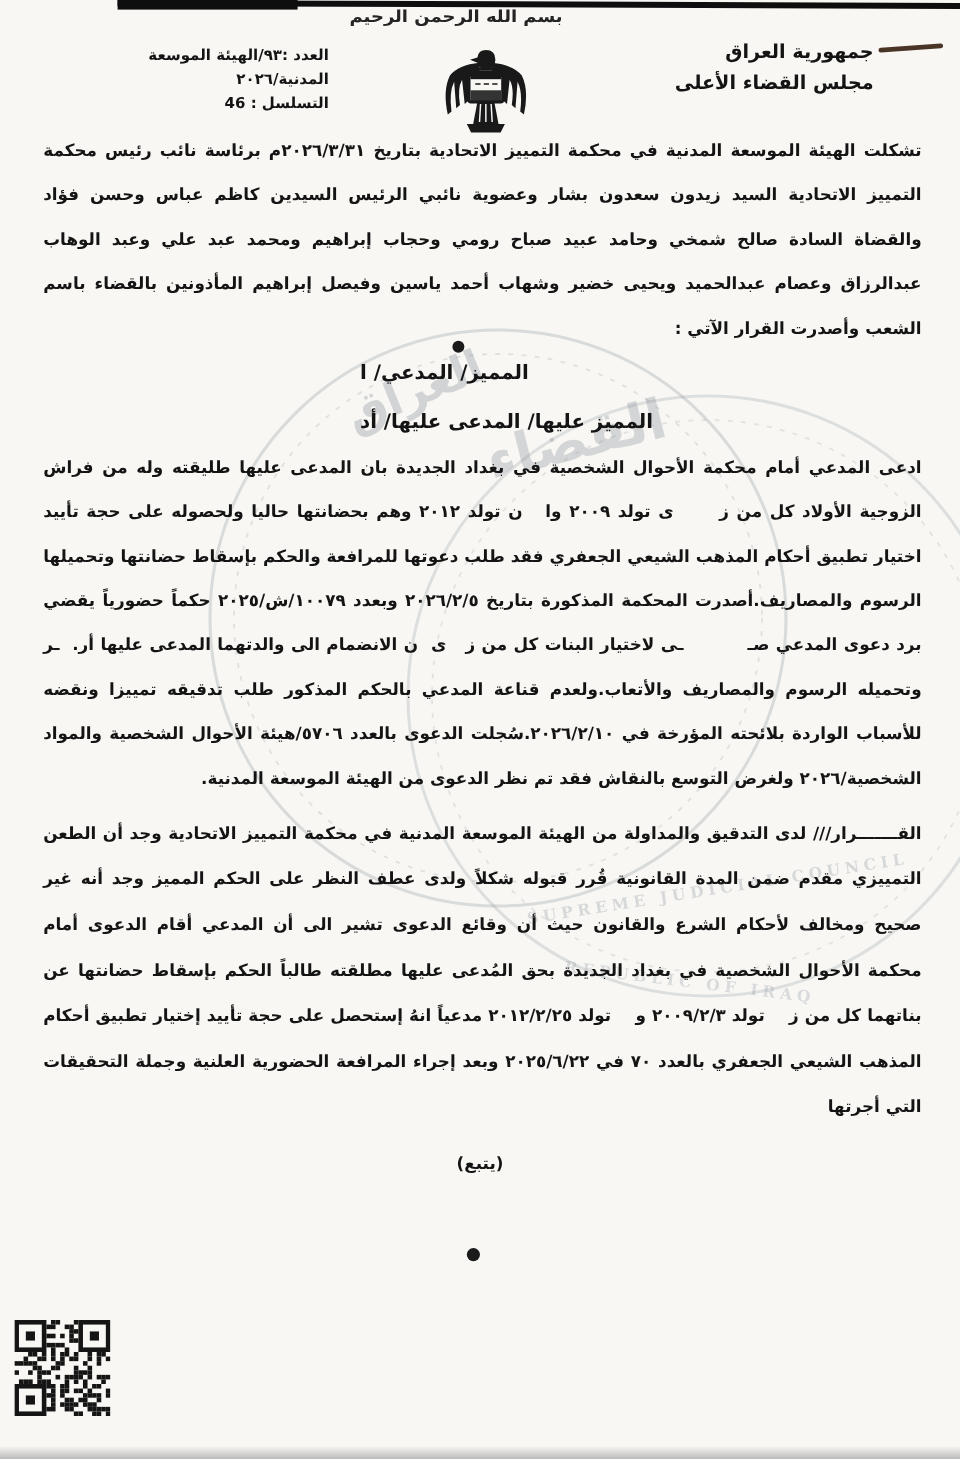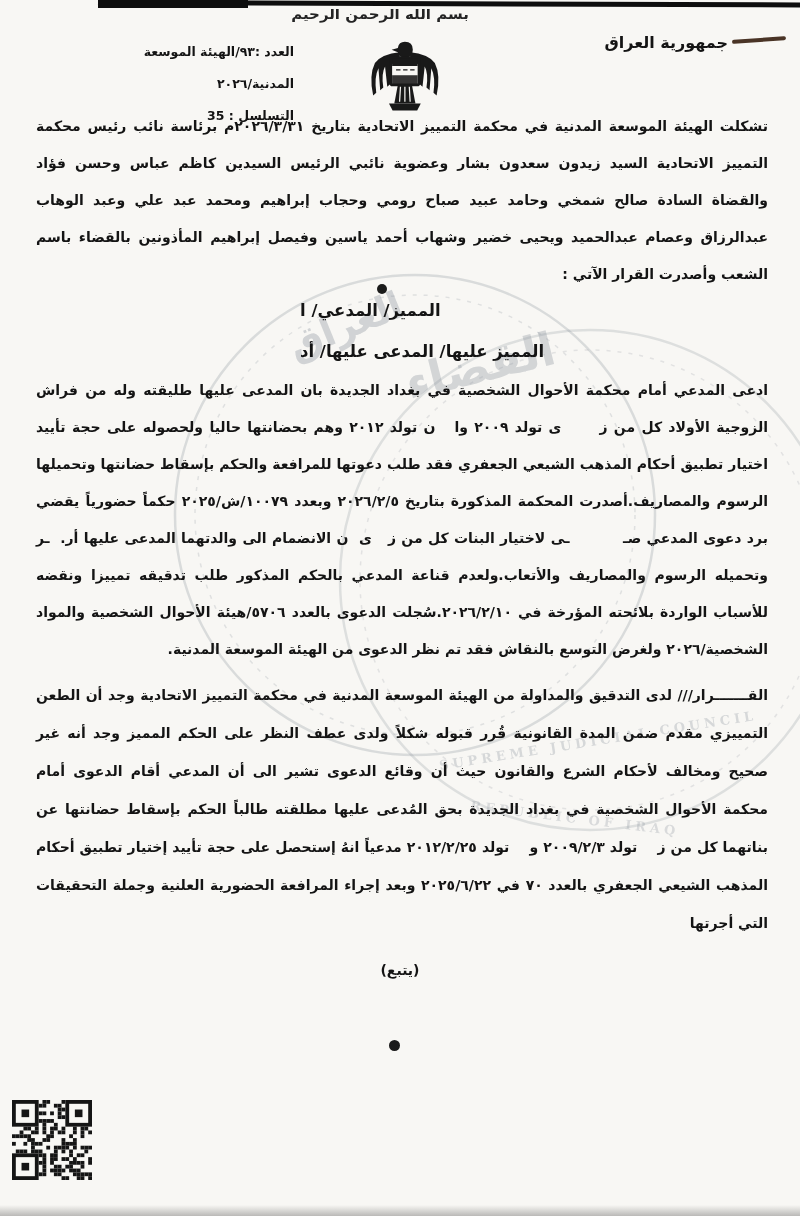--- a/index.html
+++ b/index.html
@@ -22,21 +22,21 @@
   
   .scan-top-line{position:absolute;top:0;left:98px;width:710px;height:5px;background:#0e0e0e;transform:rotate(0.2deg);transform-origin:left top;}
   .scan-top-thick{position:absolute;top:0;left:98px;width:150px;height:8px;background:#0e0e0e;}
   .pen-dash{position:absolute;top:38px;left:732px;width:54px;height:4px;background:var(--dash);border-radius:2px;transform:rotate(-4deg);}
   .scan-bottom{position:absolute;bottom:0;left:0;right:0;height:11px;background:linear-gradient(to top, rgba(70,70,70,.35), rgba(70,70,70,0));}
   
   .watermark{position:absolute;inset:0;z-index:0;pointer-events:none;}
   
   .bismillah{position:absolute;top:5px;left:0;right:40px;text-align:center;font-size:15px;font-weight:bold;color:#242424;transform:scaleY(.92);z-index:1;}
   .hdr-right{position:absolute;top:30px;right:72px;width:210px;text-align:right;font-weight:bold;font-size:16px;line-height:26px;direction:rtl;z-index:1;}
-  .hdr-left{position:absolute;top:36px;left:114px;width:180px;direction:rtl;text-align:right;font-weight:bold;font-size:12.5px;line-height:32px;z-index:1;}
+  .hdr-left{position:absolute;top:36px;left:94px;width:180px;direction:rtl;text-align:right;font-weight:bold;font-size:12.5px;line-height:20px;z-index:1;}
   .emblem{position:absolute;top:40px;left:364px;width:80px;height:74px;z-index:1;}
   
   .para{
     position:absolute;left:36px;right:32px;
     direction:rtl;text-align:justify;text-justify:inter-word;
     font-weight:bold;font-size:14px;line-height:37px;
     color:var(--ink);z-index:1;
   }
   .p-intro{top:108px;}
   .p-claim{top:372px;}
@@ -73,25 +73,26 @@
 
   <div class="scan-top-line"></div>
   <div class="scan-top-thick"></div>
   <div class="pen-dash"></div>
   <div class="scan-bottom"></div>
 
   <div class="bismillah">بسم الله الرحمن الرحيم</div>
 
   <div class="hdr-right">
     <div>جمهورية العراق</div>
+    <div>مجلس القضاء الأعلى</div>
   </div>
 
   <div class="hdr-left">
     <div>العدد :٩٣/الهيئة الموسعة المدنية/٢٠٢٦</div>
-    <div>التسلسل : 35</div>
+    <div>التسلسل : 46</div>
   </div>
 
   <svg class="emblem" viewBox="0 0 90 84" aria-hidden="true">
     <g fill="#191919">
       <path d="M46 2 q-7 0 -8 7 l-7 2 7 3 q1 6 8 6 q9 0 9-9 q0-9 -9-9z"></path>
       <path d="M40 14 Q20 16 12 26 Q5 40 10 63 L13.5 60 Q11 42 16 32 L18 57 L21.5 54 Q19 38 23.5 30 L26 53 L29.5 50 L30 28 L40 23 Z"></path>
       <path d="M52 14 Q72 16 80 26 Q87 40 82 63 L78.5 60 Q81 42 76 32 L74 57 L70.5 54 Q73 38 68.5 30 L66 53 L62.5 50 L62 28 L52 23 Z"></path>
       <rect x="30" y="20" width="32" height="31" rx="2" fill="none" stroke="#191919" stroke-width="3"></rect>
       <rect x="31.5" y="21.5" width="29" height="8"></rect>
       <rect x="31.5" y="40" width="29" height="10" opacity="0.88"></rect>

